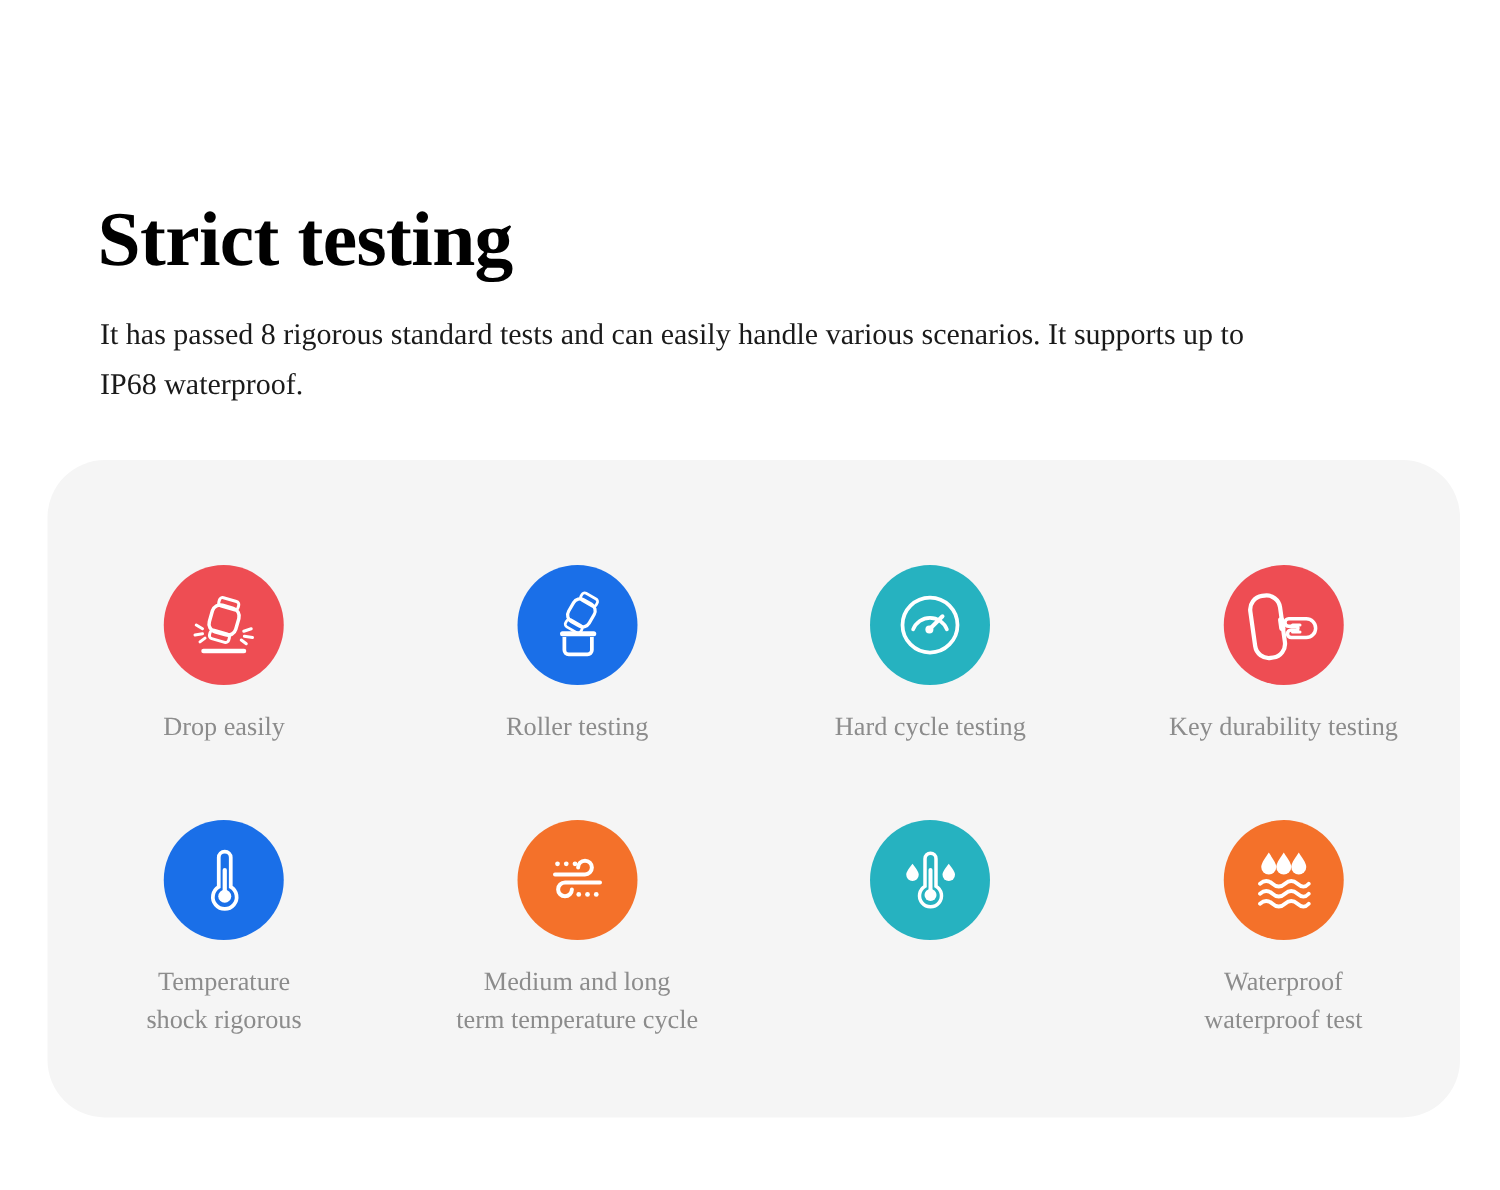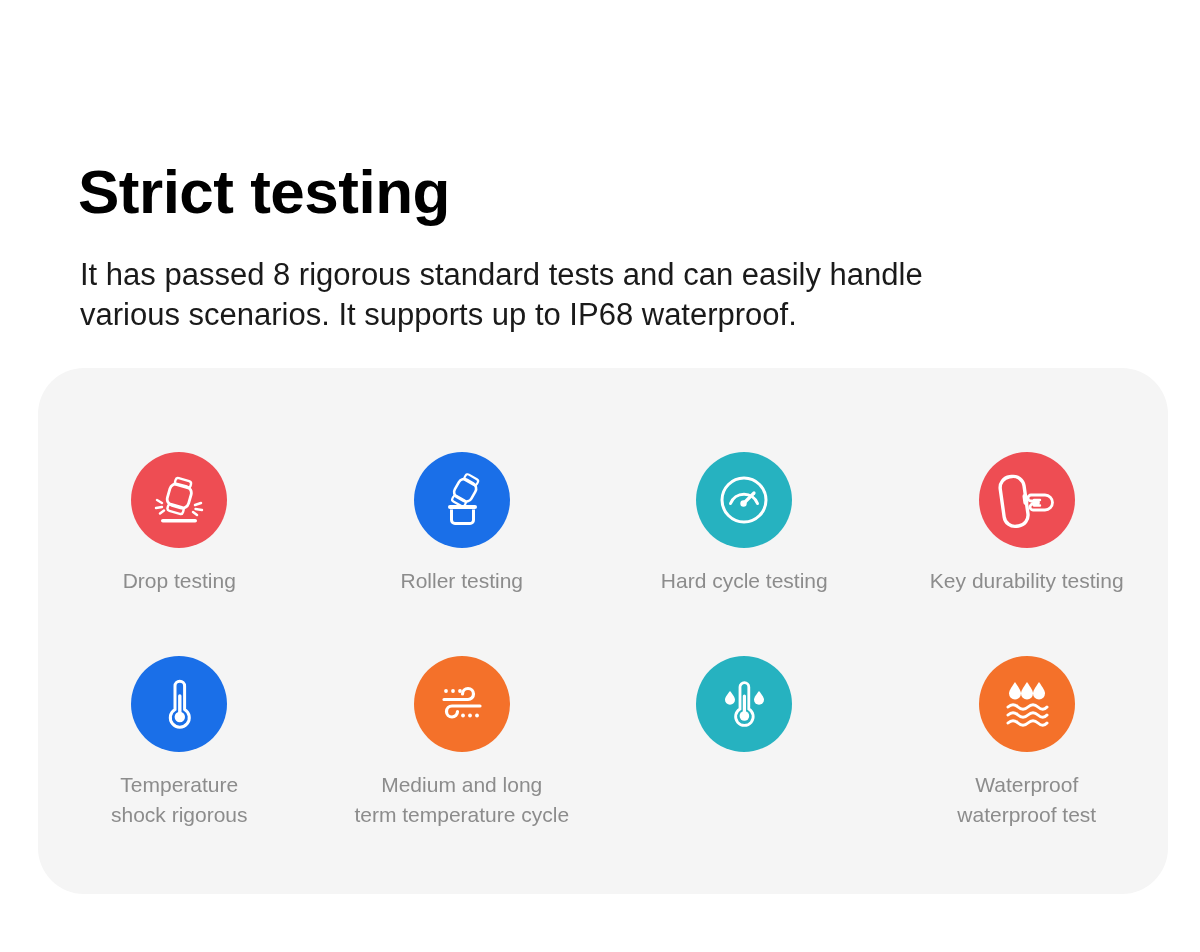--- a/index.html
+++ b/index.html
@@ -13,40 +13,41 @@
     font-family: "Liberation Sans", sans-serif;
     -webkit-font-smoothing: antialiased;
     overflow: hidden;
   }
 
   .page {
     position: relative;
     width: 1200px;
     height: 752px;
     box-sizing: border-box;
+    font-family: Liberation Serif, serif;
   }
 
   .heading {
     position: absolute;
     left: 78px;
     top: 112px;
     font-size: 62px;
     line-height: 76px;
     font-weight: bold;
     color: #000000;
     letter-spacing: -0.5px;
     white-space: nowrap;
   }
 
   .subcopy {
     position: absolute;
     left: 80px;
     top: 224px;
     width: 950px;
-    font-size: 31px;
+    font-size: 24px;
     line-height: 40px;
     color: #1a1a1a;
     font-weight: 400;
   }
 
   .card {
     position: absolute;
     left: 38px;
     top: 368px;
     width: 1130px;
@@ -125,21 +126,21 @@
                   <rect x="22" y="9" width="16" height="7" rx="2.6" fill="none" stroke="#ffffff" stroke-width="2.4"></rect>
                   <rect x="19" y="15" width="22" height="22" rx="6.5" fill="none" stroke="#ffffff" stroke-width="2.8"></rect>
                   <rect x="22" y="36" width="16" height="7" rx="2.6" fill="none" stroke="#ffffff" stroke-width="2.4"></rect>
                 </g>
                 <path d="M13 33 L8 30 M13 37 L7 38 M15 40.5 L11 43.5" stroke="#ffffff" stroke-width="2.4" stroke-linecap="round" fill="none"></path>
                 <path d="M46 35 L52 33 M46.5 39 L53 40 M44 42 L48 45" stroke="#ffffff" stroke-width="2.4" stroke-linecap="round" fill="none"></path>
                 <rect x="12" y="49" width="36" height="3.6" rx="1.8" fill="#ffffff"></rect>
               </svg>
             </span>
           </div>
-          <div class="cell-label">Drop testing</div>
+          <div class="cell-label">Drop easily</div>
         </div>
 
         <div class="cell">
           <div class="badge" style="background:#1a6fe8">
             <span>
               <svg width="60" height="60" viewBox="0 0 60 60">
                 <g transform="rotate(30 31 22)">
                   <rect x="25" y="4" width="14" height="6.5" rx="2.4" fill="none" stroke="#ffffff" stroke-width="2.2"></rect>
                   <rect x="22.5" y="9.5" width="19" height="20" rx="6" fill="none" stroke="#ffffff" stroke-width="2.6"></rect>
                   <rect x="25" y="28.5" width="14" height="6.5" rx="2.4" fill="none" stroke="#ffffff" stroke-width="2.2"></rect>

